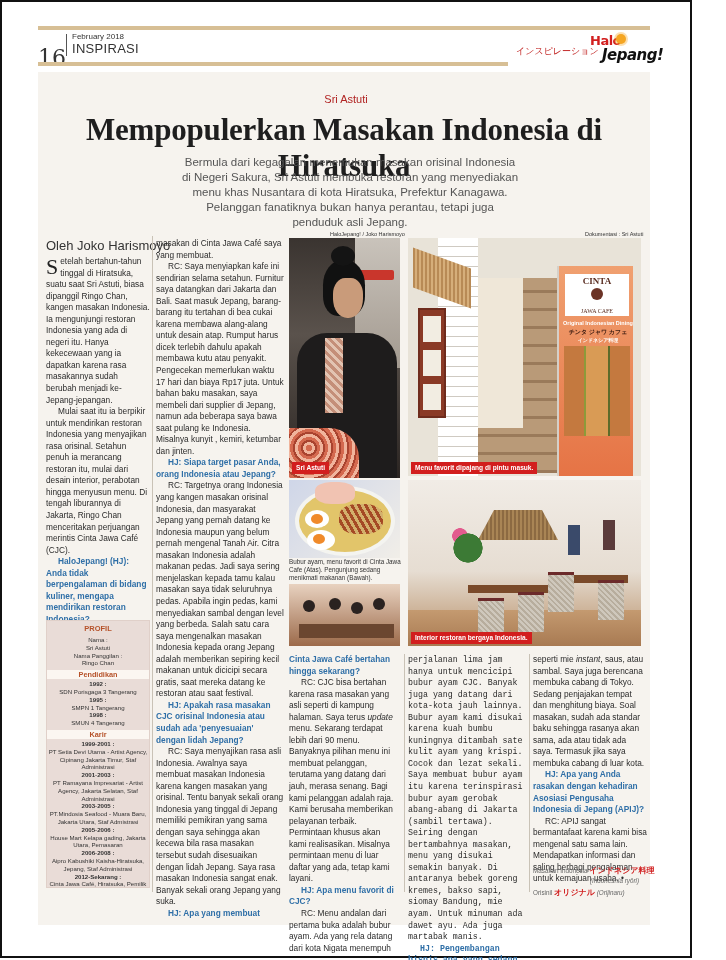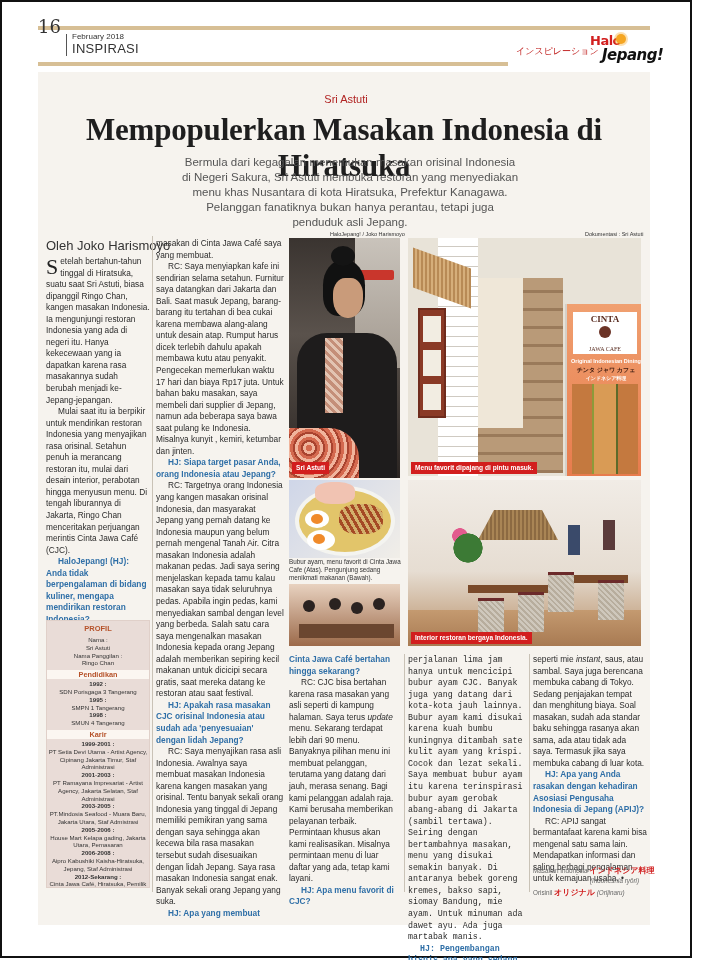--- a/index.html
+++ b/index.html
@@ -8,21 +8,21 @@
 
   .page-frame {
     position: absolute; left: 0; top: 0; width: 692px; height: 958px;
     border: 2px solid #111; background: #fff;
   }
 
   
   .hdr-rule { position: absolute; left: 38px; width: 612px; height: 4px; background: #d7bf95; }
   .hdr-rule.top { top: 26px; }
   .hdr-rule.bottom { top: 62px; width: 470px; }
-  .page-num { position: absolute; left: 38px; top: 18px; font-family: "DejaVu Serif", serif; font-size: 18px; color: #333; line-height: 1; }
+  .page-num { position: absolute; left: 38px; top: 47px; font-family: "DejaVu Serif", serif; font-size: 22px; color: #333; line-height: 1; }
   .hdr-sep { position: absolute; left: 66px; top: 34px; width: 1px; height: 22px; background: #555; }
   .hdr-date { position: absolute; left: 72px; top: 32px; font-family: "Liberation Sans", sans-serif; font-size: 8px; color: #333; }
   .hdr-section { position: absolute; left: 72px; top: 41px; font-family: "Liberation Sans", sans-serif; font-size: 13px; color: #333; letter-spacing: 0.3px; }
   .hdr-jp { position: absolute; left: 516px; top: 45px; font-size: 9px; color: #c0201f; }
   .logo { position: absolute; left: 590px; top: 33px; width: 62px; height: 34px; }
   .logo-halo { position: absolute; left: 0; top: 0; font-family: "DejaVu Sans", sans-serif; font-weight: bold; font-size: 13px; color: #d21f1f; letter-spacing: -0.5px; }
   .logo-sun { position: absolute; left: 26px; top: 1px; width: 10px; height: 10px; border-radius: 50%; background: #f5a623; box-shadow: 0 0 0 2px rgba(245,166,35,0.35); }
   .logo-jepang { position: absolute; left: 12px; top: 13px; font-family: "DejaVu Sans", sans-serif; font-weight: bold; font-size: 15px; color: #111; font-style: italic; letter-spacing: -0.5px; }
 
   
@@ -68,21 +68,21 @@
   .p1 .batik { position:absolute; left:0; top:190px; width:70px; height:50px; background: repeating-radial-gradient(circle at 20px 20px,#d4694f 0 3px,#f0b49c 3px 6px,#a9432f 6px 8px); border-radius: 0 30px 0 0; }
 
   
   .p2 { left: 408px; top: 238px; width: 233px; height: 238px; background: #e8e3d8; }
   .p2 .tiles { position:absolute; left:30px; top:0; width:40px; height:238px; background: repeating-linear-gradient(0deg,#fff 0 9px,#cfcac2 9px 10px), #fff; }
   .p2 .awning { position:absolute; left:5px; top:20px; width:58px; height:40px; background: repeating-linear-gradient(90deg,#b88a55 0 2px,#d6ae7a 2px 4px); transform: skewY(20deg); }
   .p2 .board { position:absolute; left:10px; top:70px; width:28px; height:110px; background:#8a3a26; border:2px solid #6e2b1c; }
   .p2 .board i { position:absolute; left:3px; width:18px; height:26px; background:#f2ede2; }
   .p2 .stairs { position:absolute; left:70px; top:40px; width:85px; height:195px; background: repeating-linear-gradient(0deg,#9a7a5a 0 3px,#b99a78 3px 18px); }
   .p2 .wall { position:absolute; left:70px; top:40px; width:45px; height:150px; background:#efe7d8; }
-  .p2 .poster { position:absolute; left:157px; top:28px; width:76px; height:240px; background: linear-gradient(180deg,#f0a070,#e46d3f); border-left: 2px solid #d5d0c8; margin-top: 38px; }
+  .p2 .poster { position:absolute; left:149px; top:28px; width:76px; height:240px; background: linear-gradient(180deg,#f0a070,#e46d3f); border-left: 2px solid #d5d0c8; }
   .p2 .poster .logo-box { position:absolute; left:6px; top:8px; width:64px; height:42px; background:#fff; }
   .p2 .poster .logo-box b { position:absolute; left:0; width:64px; top:2px; text-align:center; font-family:"Liberation Serif",serif; font-size:9px; color:#5a2e22; }
   .p2 .poster .logo-box u { position:absolute; left:0; width:64px; bottom:2px; text-align:center; font-family:"Liberation Serif",serif; font-size:6px; color:#5a2e22; text-decoration:none; }
   .p2 .poster .logo-box s { position:absolute; left:26px; top:14px; width:12px; height:12px; border-radius:50%; background:#6b3326; }
   .p2 .poster .food { position:absolute; left:5px; top:80px; width:66px; height:90px; background: repeating-linear-gradient(90deg,#c4793f 0 20px,#8d9a3a 20px 22px,#d99b55 22px 44px,#5d6b2a 44px 46px); }
   .p2 .poster .ptxt { position:absolute; left:4px; width:70px; text-align:center; font-family:"Liberation Sans",sans-serif; color:#fff; font-weight:bold; }
   .p2 .poster .phone { position:absolute; left:2px; bottom:4px; font-family:"Liberation Sans",sans-serif; font-size:11px; font-weight:bold; color:#3a1a10; }
 
   
   .p3 { left: 289px; top: 480px; width: 111px; height: 78px; background: linear-gradient(135deg,#cfd6e8,#f1eee8); }
@@ -252,20 +252,21 @@
   <div class="chair" style="left:110px; top:112px;"></div>
   <div class="chair" style="left:140px; top:92px;"></div>
   <div class="chair" style="left:190px; top:100px;"></div>
 </div>
 <div class="caption-red" style="left:411px; top:632px;">Interior restoran bergaya Indonesia.</div>
 
 <div class="col" style="left:289px; top:654px; width:111px;">
   <p class="q noindent">Cinta Jawa Café bertahan hingga sekarang?</p>
   <p><span>RC: CJC bisa bertahan karena rasa masakan yang asli seperti di kampung halaman. Saya terus </span><em>update</em><span> menu. Sekarang terdapat lebih dari 90 menu. Banyaknya pilihan menu ini membuat pelanggan, terutama yang datang dari jauh, merasa senang. Bagi kami pelanggan adalah raja. Kami berusaha memberikan pelayanan terbaik. Permintaan khusus akan kami realisasikan. Misalnya permintaan menu di luar daftar yang ada, tetap kami layani.</span></p>
   <p class="q">HJ: Apa menu favorit di CJC?</p>
+  <p>RC: Menu andalan dari pertama buka adalah bubur ayam. Ada yang rela datang dari kota Nigata menempuh</p>
 </div>
 
 <div class="col-divider" style="left:404px; top:654px; height:238px;"></div>
 <div class="col" style="left:408px; top:654px; width:118px;font-family:Liberation Mono, monospace;">
   <p class="noindent">perjalanan lima jam hanya untuk mencicipi bubur ayam CJC. Banyak juga yang datang dari kota-kota jauh lainnya. Bubur ayam kami disukai karena kuah bumbu kuningnya ditambah sate kulit ayam yang krispi. Cocok dan lezat sekali. Saya membuat bubur ayam itu karena terinspirasi bubur ayam gerobak abang-abang di Jakarta (sambil tertawa). Seiring dengan bertambahnya masakan, menu yang disukai semakin banyak. Di antaranya bebek goreng kremes, bakso sapi, siomay Bandung, mie ayam. Untuk minuman ada dawet ayu. Ada juga martabak manis.</p>
   <p class="q">HJ: Pengembangan bisnis apa yang sedang atau akan dilakukan?</p>
   <p>RC: Saya mulai menjual bahan makanan asal Indonesia</p>
 </div>
 
 <div class="col-divider" style="left:529px; top:654px; height:238px;"></div>

